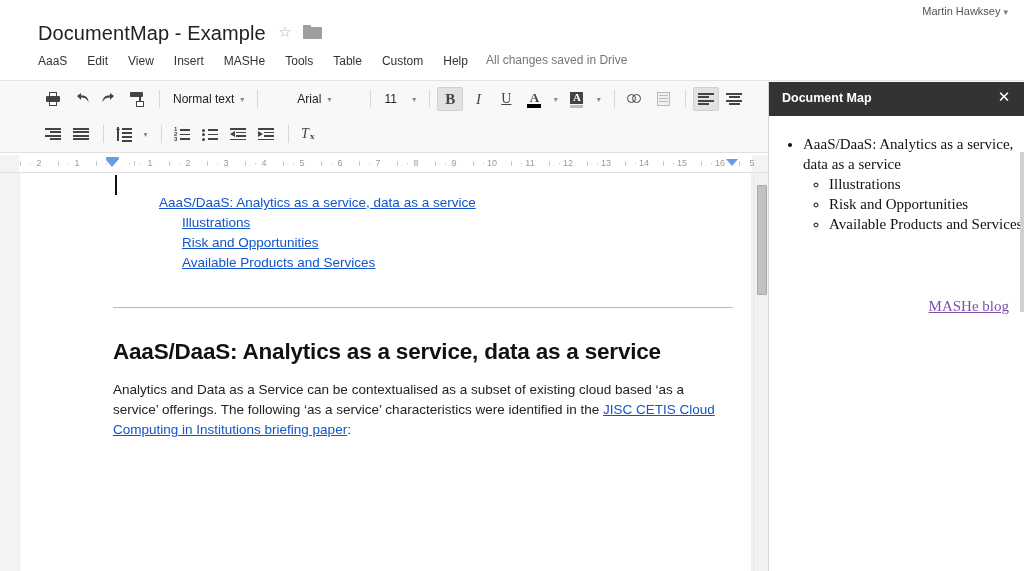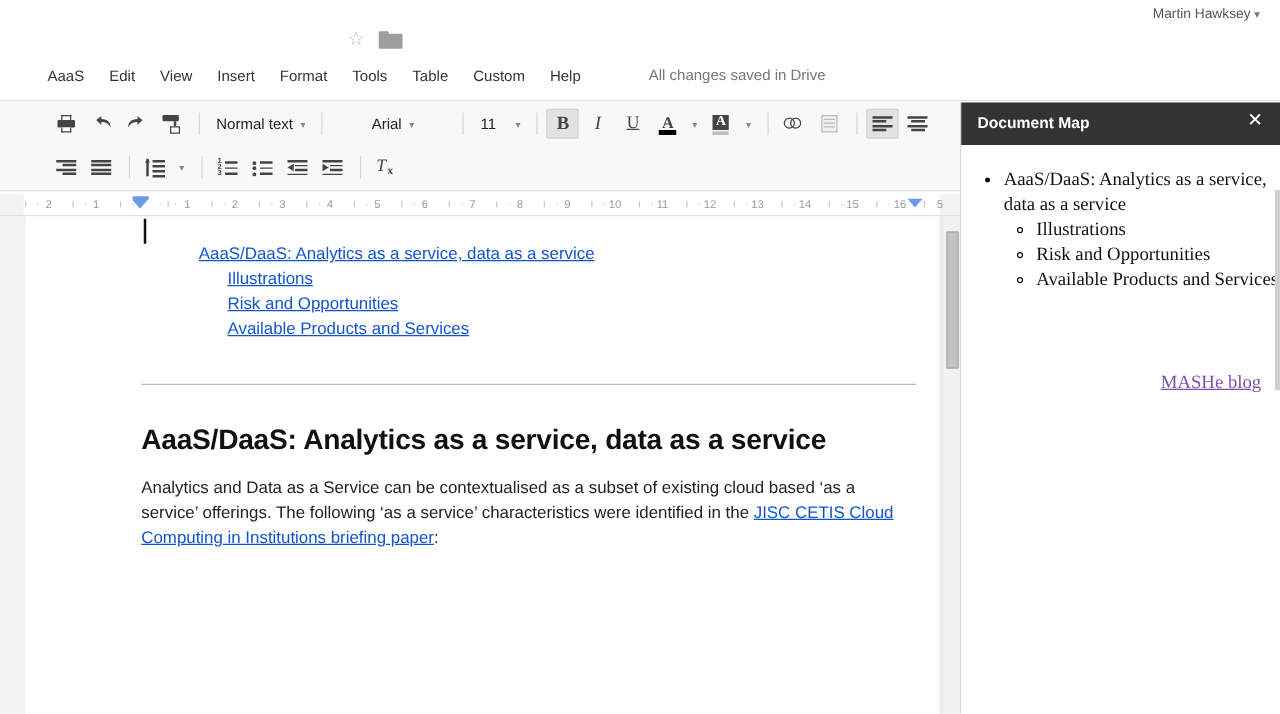--- a/index.html
+++ b/index.html
@@ -46,21 +46,21 @@
     position: absolute; left: 38px; top: 50px; height: 22px;
     display: flex; align-items: center; gap: 0px;
   }
   .menu-item {
     font-size: 12px; color: #333; padding: 2px 10px; line-height: 16px;
     cursor: default; white-space: nowrap;
   }
   .menu-item:first-child { padding-left: 0; }
   .save-state {
     position: absolute; left: 486px; top: 53px;
-    font-size: 12px; color: #777; white-space: nowrap; margin-left: 33px;
+    font-size: 12px; color: #777; white-space: nowrap;
   }
 
   
   .hdr-icons { position: absolute; right: 0px; top: 23px; height: 32px; }
 
   
   .toolbar {
     position: absolute; left: 0; top: 80px; width: 1024px; height: 73px;
     background: #f8f8f8; border-top: 1px solid #e5e5e5; border-bottom: 1px solid #e0e0e0;
   }
@@ -268,34 +268,35 @@
 <body>
 
 <div id="app">
 
   <div class="docs-header">
 
     <div class="user-row">
       <span>Martin Hawksey</span><span class="caret">▾</span>
     </div>
 
+    <div class="doc-title">DocumentMap - Example</div>
 
     <div class="star-icon">☆</div>
 
     <div class="folder-icon">
       <div class="tab"></div>
       <div class="body"></div>
     </div>
 
     <div class="menubar">
       <div class="menu-item">AaaS</div>
       <div class="menu-item">Edit</div>
       <div class="menu-item">View</div>
       <div class="menu-item">Insert</div>
-      <div class="menu-item">Format</div>
+      <div class="menu-item">MASHe</div>
       <div class="menu-item">Tools</div>
       <div class="menu-item">Table</div>
       <div class="menu-item">Custom</div>
       <div class="menu-item">Help</div>
     </div>
 
     <div class="save-state">All changes saved in Drive</div>
 
     <div class="hdr-icons">
       

